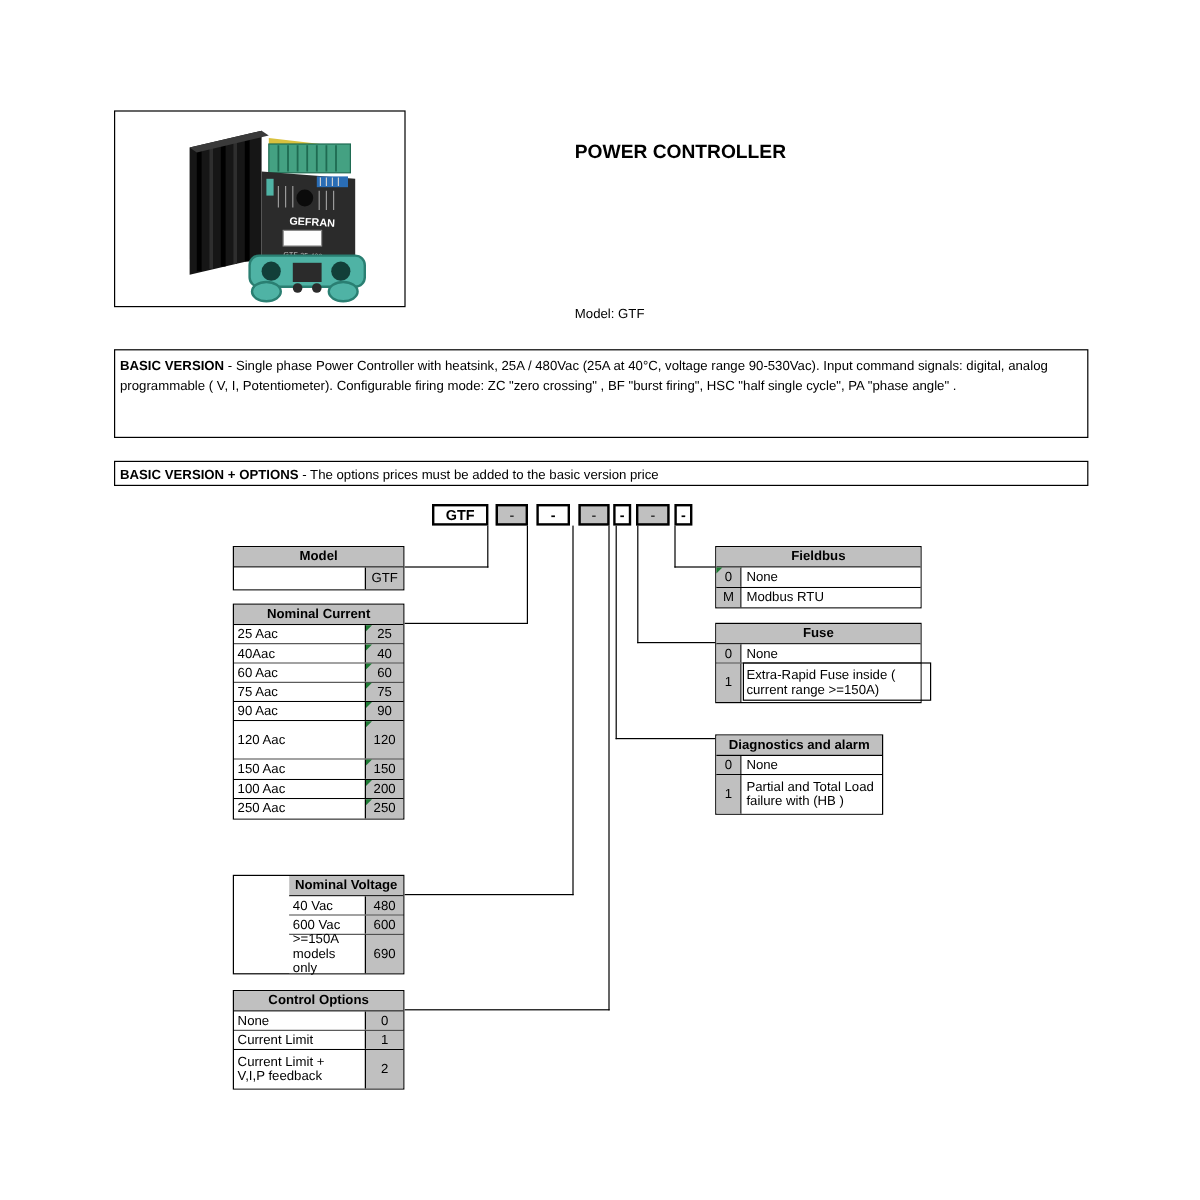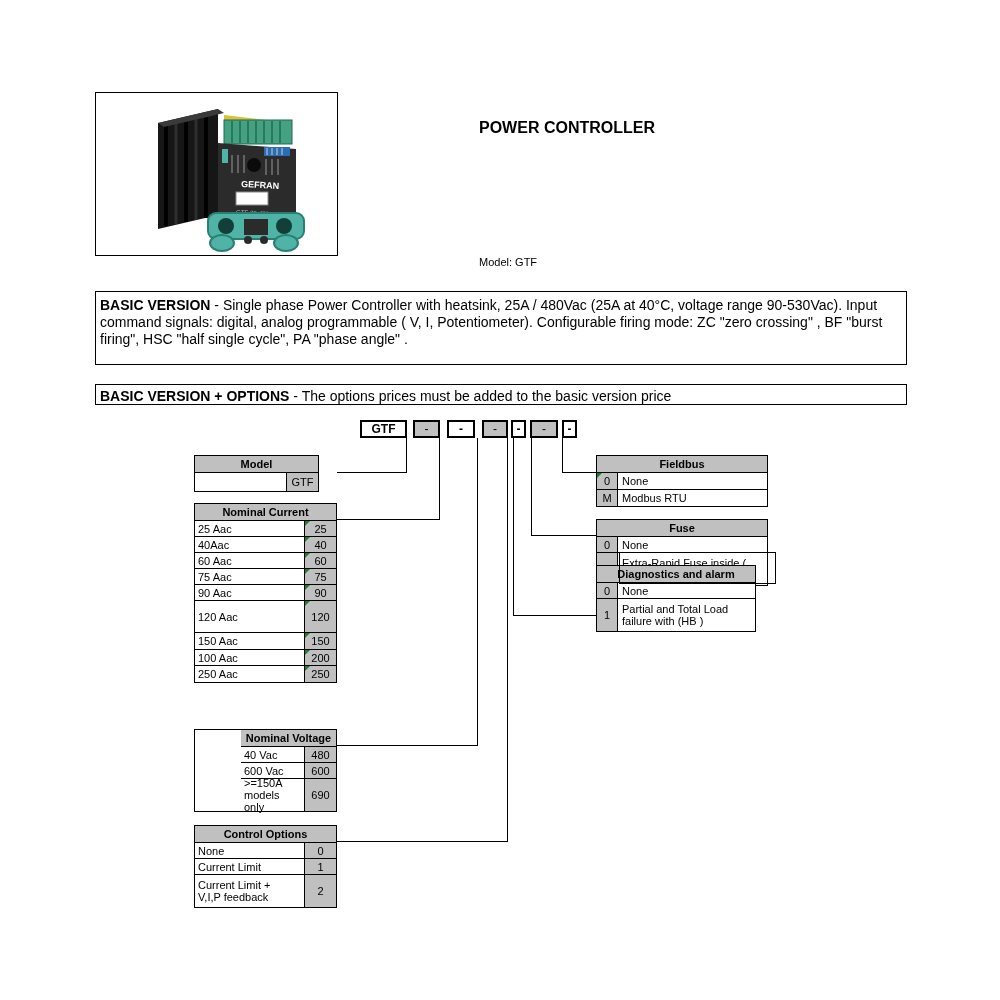--- a/index.html
+++ b/index.html
@@ -6,21 +6,21 @@
   #canvas{position:relative;width:1000px;height:1000px;background:#fff;
           font-family:"Liberation Sans",sans-serif;color:#000;font-size:11px;}
   .abs{position:absolute;}
   
   #photo-frame{left:95px;top:92px;width:243px;height:164px;border:1px solid #000;background:#fff;box-sizing:border-box;}
   
   #title{left:479px;top:119px;font-weight:bold;font-size:16px;}
   #model-line{left:479px;top:256px;font-size:11px;}
   
   .desc-box{left:95px;width:812px;border:1px solid #000;box-sizing:border-box;
-            font-size:14px;line-height:17px;padding:5px 4px 4px 4px;background:#fff;}
+            font-size:11px;line-height:17px;padding:5px 4px 4px 4px;background:#fff;}
   #basic-box{top:291px;height:74px;}
   #options-box{top:384px;height:21px;padding:3px 4px;}
   
   .code-box{top:420px;height:18px;border:2px solid #000;box-sizing:border-box;
             display:flex;align-items:center;justify-content:center;
             font-weight:bold;font-size:12px;background:#fff;}
   .code-box.gray{background:var(--header_gray);font-weight:normal;}
   
   .line{background:#000;}
   
@@ -32,28 +32,28 @@
   .otable .trow:last-child{border-bottom:none;}
   .cell{box-sizing:border-box;position:relative;white-space:pre-line;line-height:12px;
         display:flex;align-items:center;overflow:visible;}
   .cell.label{flex:1;padding-left:3px;background:#fff;}
   .cell.value{width:32px;border-left:1px solid #000;background:var(--header_gray);justify-content:center;}
   .cell.code{width:21px;border-right:1px solid #000;background:var(--header_gray);justify-content:center;}
   .cell.rlabel{flex:1;padding-left:4px;background:#fff;}
   .tri{position:absolute;top:0;left:0;width:0;height:0;
        border-top:5px solid var(--marker_green);border-right:5px solid transparent;}
   
-  #t-model{left:194px;top:455px;width:125px;}
+  #t-model{left:194px;top:455px;width:143px;}
   #t-current{left:194px;top:503px;width:143px;}
   #t-voltage{left:194px;top:729px;width:143px;padding-left:46px;}
   #t-control{left:194px;top:825px;width:143px;}
   
   #t-fieldbus{left:596px;top:455px;width:172px;}
   #t-fuse{left:596px;top:519px;width:172px;}
-  #t-diag{left:596px;top:565px;width:160px;}
+  #t-diag{left:596px;top:612px;width:140px;}
   
   #fuse-overflow{left:619px;top:552px;width:157px;height:32px;border:1px solid #000;
                  box-sizing:border-box;background:transparent;pointer-events:none;}
 </style>
 </head>
 <body>
 
 <div id="canvas">
 
   <div class="abs" id="photo-frame">

